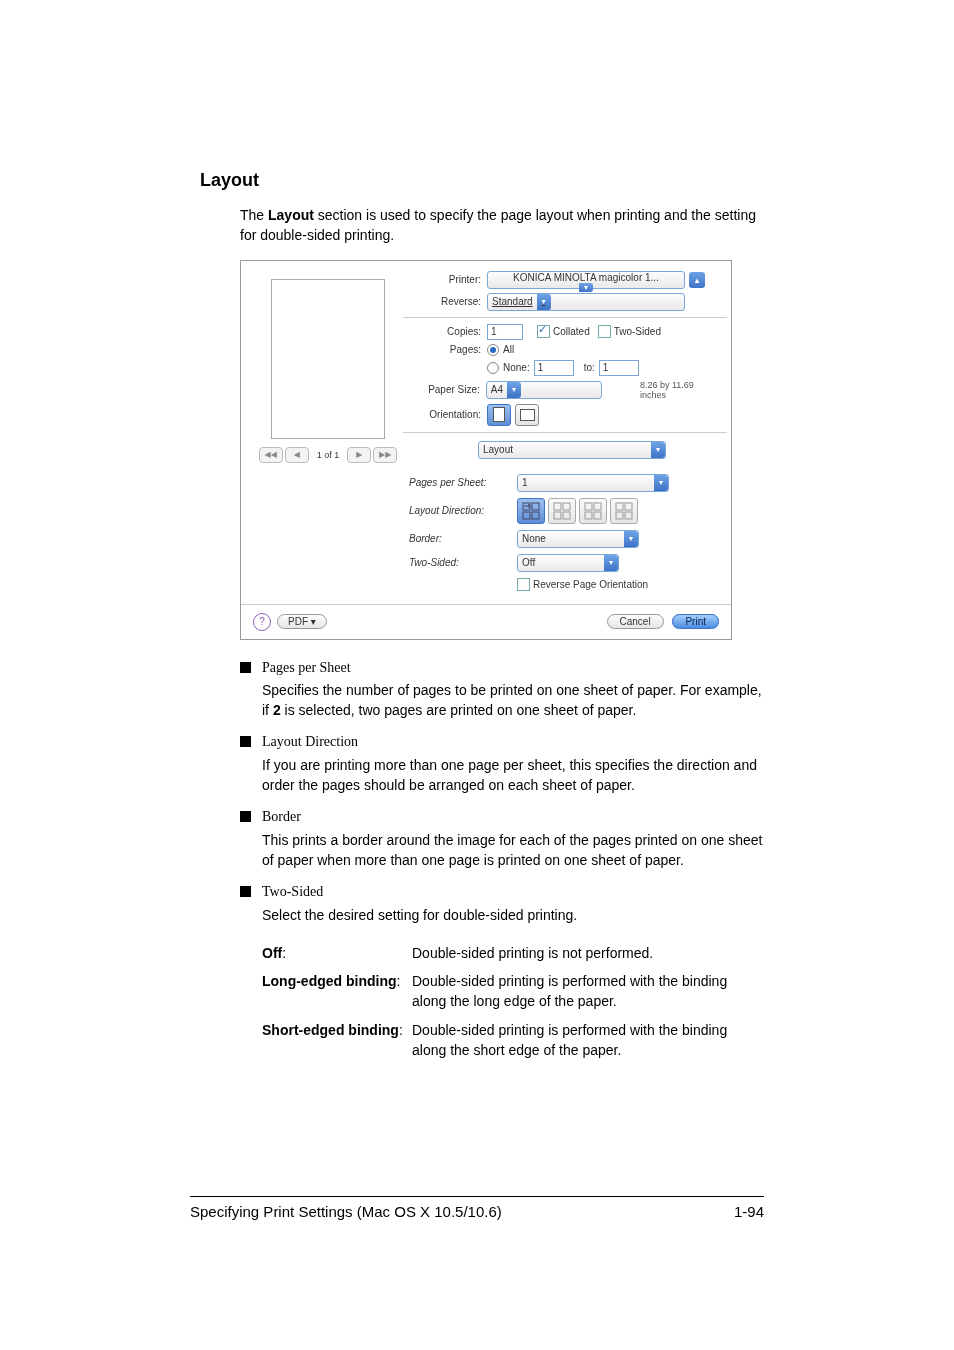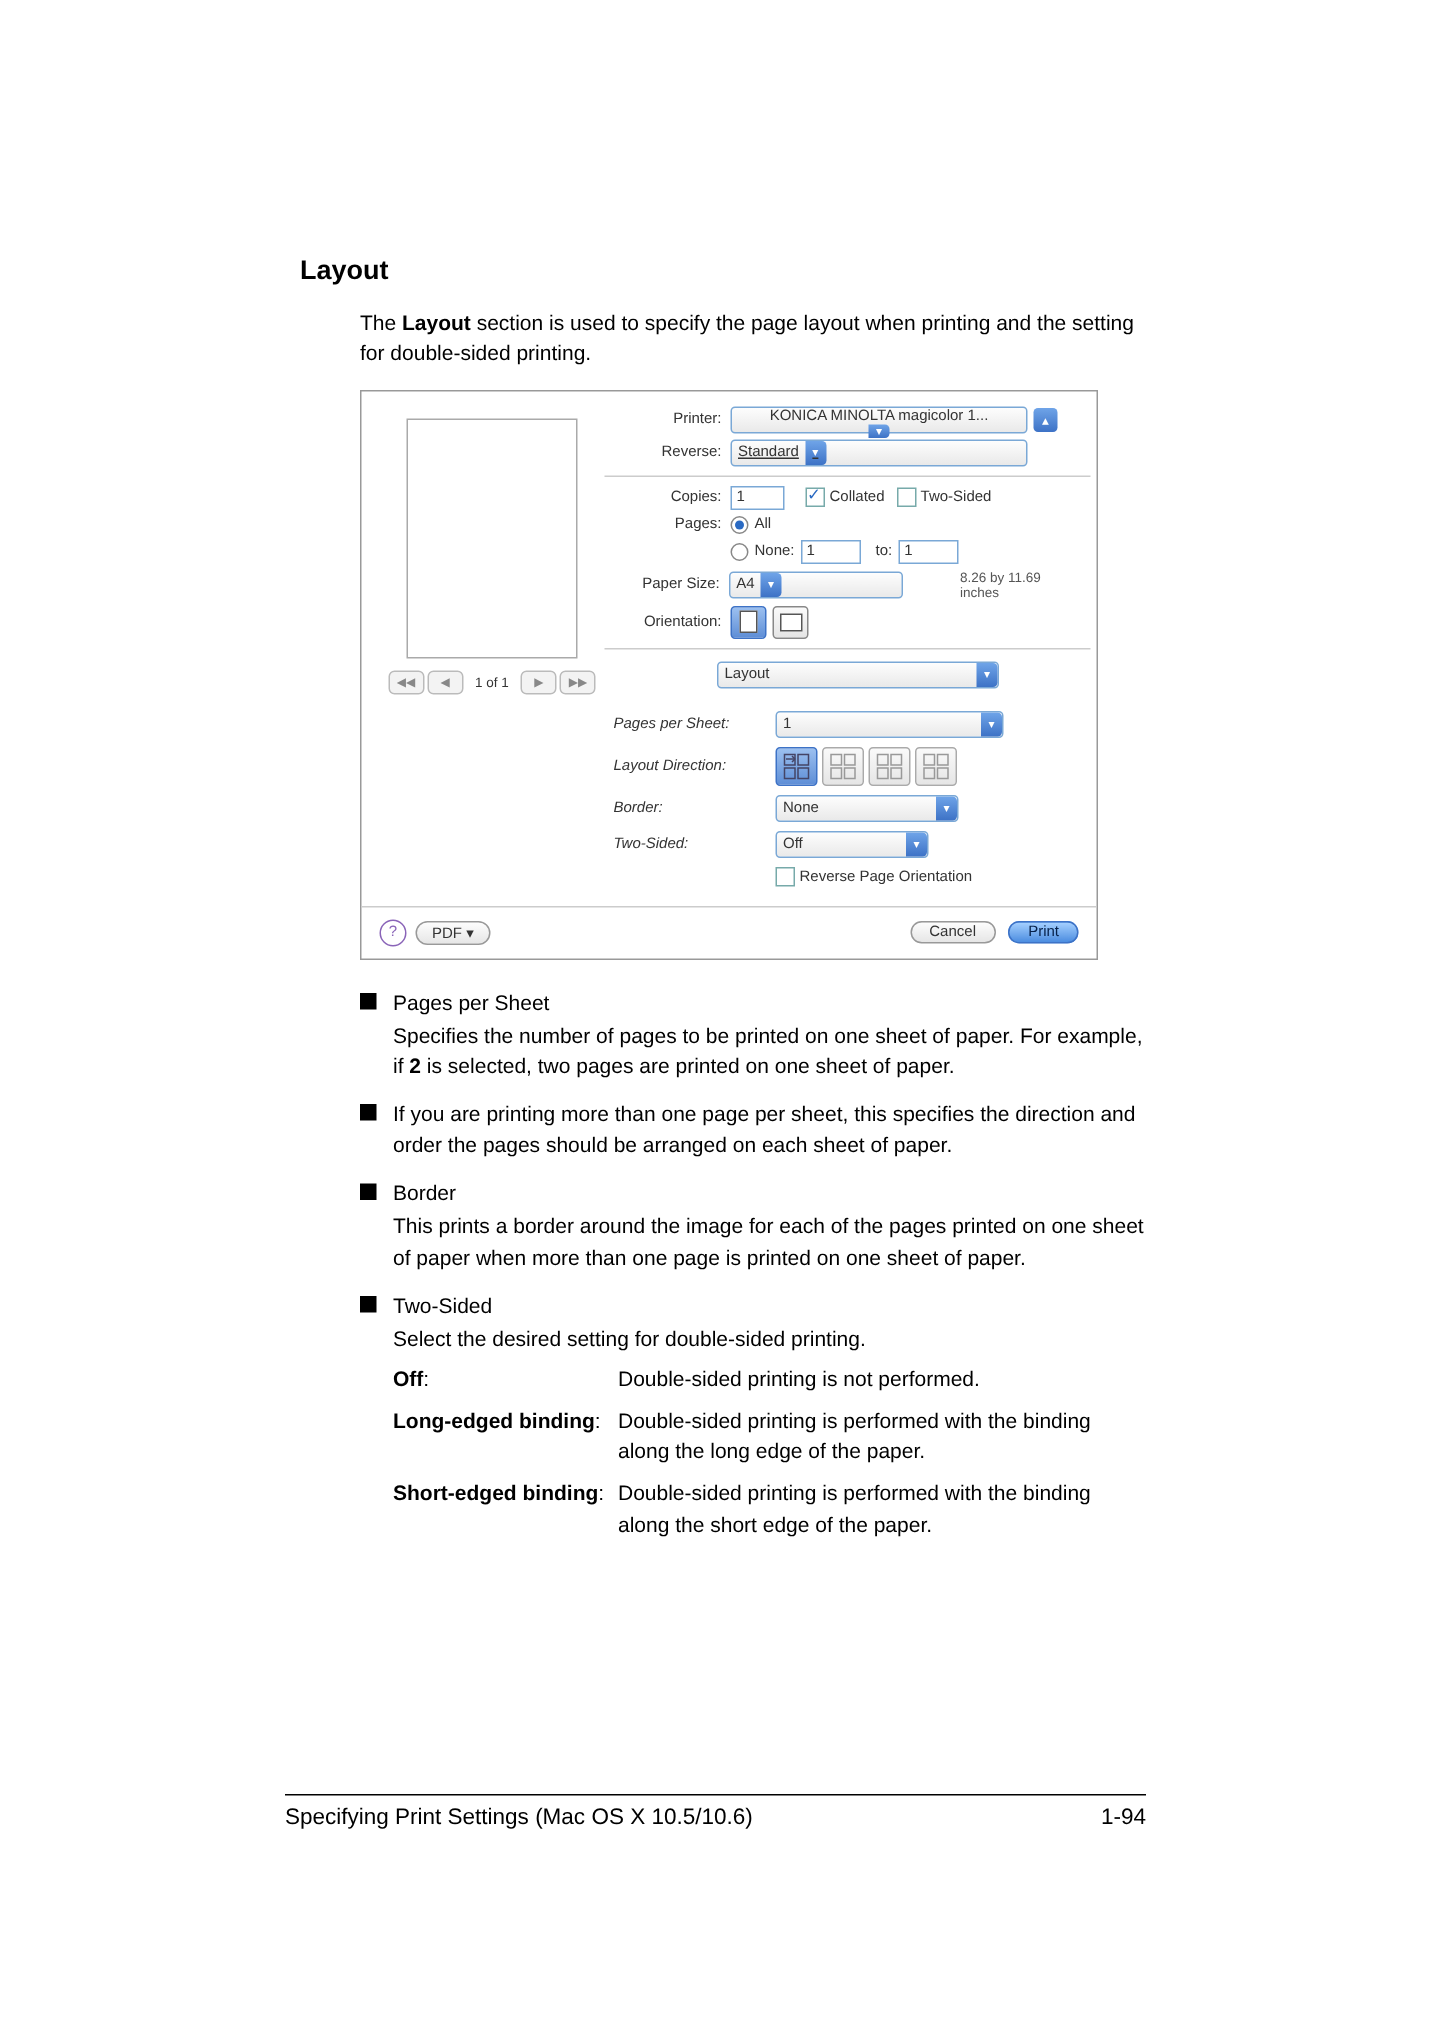--- a/index.html
+++ b/index.html
@@ -58,22 +58,22 @@
   .dir-btn{ width:26px; height:24px; border:1px solid #aaa; border-radius:3px; background:linear-gradient(#fafafa,#e5e5e5); margin-right:3px; display:flex; align-items:center; justify-content:center; color:#999; font-size:11px;}
   .dir-btn.active{ background:linear-gradient(#9cc0f0,#5e8ed6); border-color:#3d72c6; color:#335;}
   .dlg-bottom{ border-top:1px solid #ccc; padding:8px 12px; display:flex; align-items:center; justify-content:space-between;}
   .help{ width:16px; height:16px; border:1px solid #8a64b8; border-radius:50%; color:#8a64b8; font-size:10px; display:flex; align-items:center; justify-content:center; margin-right:6px;}
   .pillbtn{ border:1px solid #999; border-radius:10px; padding:1px 12px; font-size:10px; background:linear-gradient(#fdfdfd,#e6e6e6); margin-left:6px;}
   .pillbtn.primary{ background:linear-gradient(#a5d0ff,#4c8de0); border-color:#3d72c6; color:#06214a;}
   .pdfbtn{ border:1px solid #999; border-radius:10px; padding:1px 10px; font-size:10px; background:linear-gradient(#fdfdfd,#e6e6e6);}
   .bullets{ margin:18px 0 0 0; padding:0; list-style:none;}
   .bullets > li{ position:relative; padding-left:22px; margin-bottom:12px; font-size:14px; line-height:1.45;}
   .bullets > li::before{ content:""; position:absolute; left:0; top:4px; width:11px; height:11px; background:#000;}
-  .bullets .head{ display:block; margin-bottom:2px;}
-  .def-table{ margin-top:6px;}
+  .bullets .head{ display:block; margin-bottom:2px;font-family:Liberation Serif, serif;}
+  .def-table{ margin-top:18px;}
   .def-row{ display:flex; margin-bottom:8px;}
   .def-term{ width:150px; flex-shrink:0;}
   .footer{ position:absolute; left:190px; right:190px; bottom:130px; border-top:1px solid #000; padding-top:6px; display:flex; justify-content:space-between; font-size:15px;}
   svg.dir-ico{ width:18px; height:18px;}
 </style>
 </head>
 <body>
 
 <div class="page">
   <h2 class="section-title">Layout</h2>
@@ -241,20 +241,21 @@
       </div>
     </div>
   </div>
 
   <ul class="bullets">
     <li>
       <span class="head">Pages per Sheet</span>
       <span>Specifies the number of pages to be printed on one sheet of paper. For example, if </span><b>2</b><span> is selected, two pages are printed on one sheet of paper.</span>
     </li>
     <li>
+      <span class="head">Layout Direction</span>
       <span>If you are printing more than one page per sheet, this specifies the direction and order the pages should be arranged on each sheet of paper.</span>
     </li>
     <li>
       <span class="head">Border</span>
       <span>This prints a border around the image for each of the pages printed on one sheet of paper when more than one page is printed on one sheet of paper.</span>
     </li>
     <li>
       <span class="head">Two-Sided</span>
       <span>Select the desired setting for double-sided printing.</span>
       <div class="def-table">

